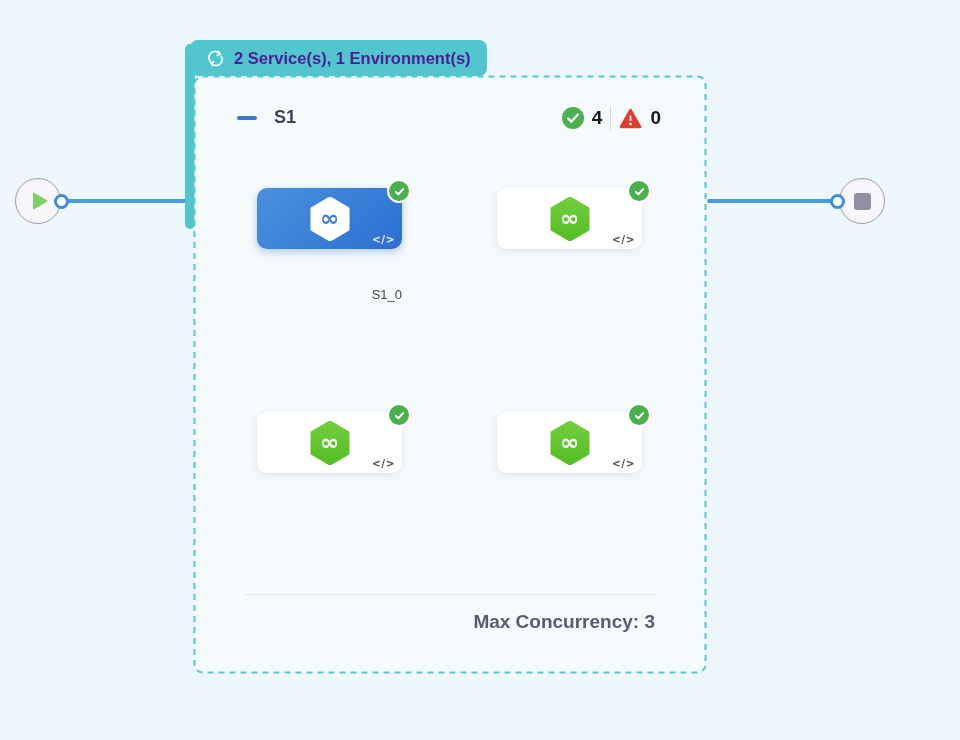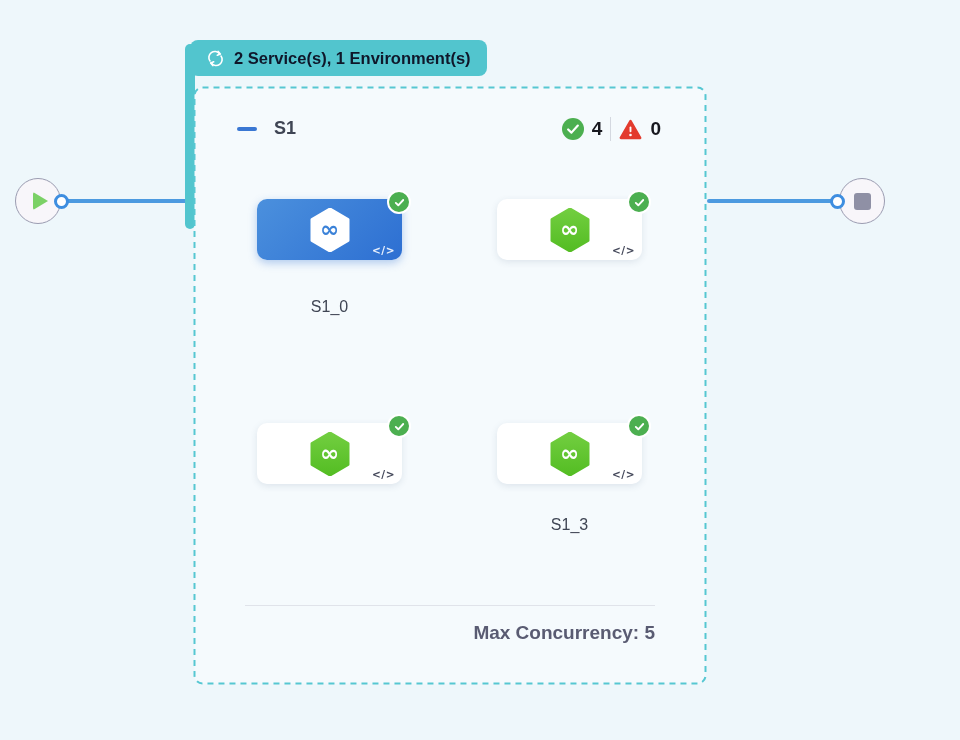--- a/index.html
+++ b/index.html
@@ -41,27 +41,27 @@
 
   
   .tab-strip {
     position: absolute; left: 185px; top: 44px; width: 10px; height: 185px;
     background: #52c5ce; border-radius: 6px; z-index: 2;
   }
   .badge {
     position: absolute; left: 190px; top: 40px; height: 36px; z-index: 4;
     background: #52c5ce; border-radius: 8px;
     display: flex; align-items: center; gap: 9px; padding: 0 16px;
-    color: #0f172a; font-size: 16.5px; font-weight: 600; cursor: pointer;
+    color: #4c1d95; font-size: 16.5px; font-weight: 600; cursor: pointer;
     white-space: nowrap;
   }
 
   
   .container {
-    position: absolute; left: 193px; top: 86px; width: 514px; height: 599px; z-index: 2;
+    position: absolute; left: 193px; top: 75px; width: 514px; height: 599px; z-index: 2;
   }
   .container > svg.frame { position: absolute; left: 0; top: 0; }
 
   .stage-head-name {
     position: absolute; left: 81px; top: 32px;
     font-size: 18px; font-weight: 600; color: #3f4554;
   }
   .collapse-bar {
     position: absolute; left: 44px; top: 41px; width: 20px; height: 4px;
     background: #3a77d3; border-radius: 2px; cursor: pointer;
@@ -101,22 +101,22 @@
     font-family: "DejaVu Sans", sans-serif;
   }
   .card.blue .code-glyph { color: #e9f1fd; }
   .card.white .code-glyph { color: #44485a; }
   .check-badge {
     position: absolute; top: -9px; right: -9px; width: 24px; height: 24px;
     border-radius: 50%; background: #4caf50; border: 2px solid #ffffff;
     display: flex; align-items: center; justify-content: center;
   }
   .card-label {
-    position: absolute; width: 145px; text-align: center;
-    font-size: 16px; font-weight: 500; color: #3f4554;
+    position: absolute; width: 145px; text-align: right;
+    font-size: 13px; font-weight: 500; color: #3f4554;
   }
 
   .pos-c0 { left: 64px;  top: 113px; }
   .pos-c1 { left: 304px; top: 113px; }
   .pos-c2 { left: 64px;  top: 337px; }
   .pos-c3 { left: 304px; top: 337px; }
   .pos-l0 { left: 64px;  top: 212px; }
   .pos-l1 { left: 304px; top: 212px; }
   .pos-l2 { left: 64px;  top: 430px; }
   .pos-l3 { left: 304px; top: 430px; }
@@ -258,19 +258,18 @@
       </div>
       <span class="code-glyph">&lt;/&gt;</span>
       <div class="check-badge">
         <svg width="13" height="13" viewBox="0 0 14 14">
           <path d="M3 7.4 L5.7 10 L11 4.3" fill="none" stroke="#ffffff" stroke-width="2" stroke-linecap="round" stroke-linejoin="round"></path>
         </svg>
       </div>
     </div>
 
     <div class="card-label pos-l0">S1_0</div>
-    <div class="card-label pos-l3">S1_3</div>
 
     <div class="h-divider"></div>
-    <div class="max-conc">Max Concurrency: 5</div>
+    <div class="max-conc">Max Concurrency: 3</div>
   </div>
 
 </div>
 
 </body></html>

